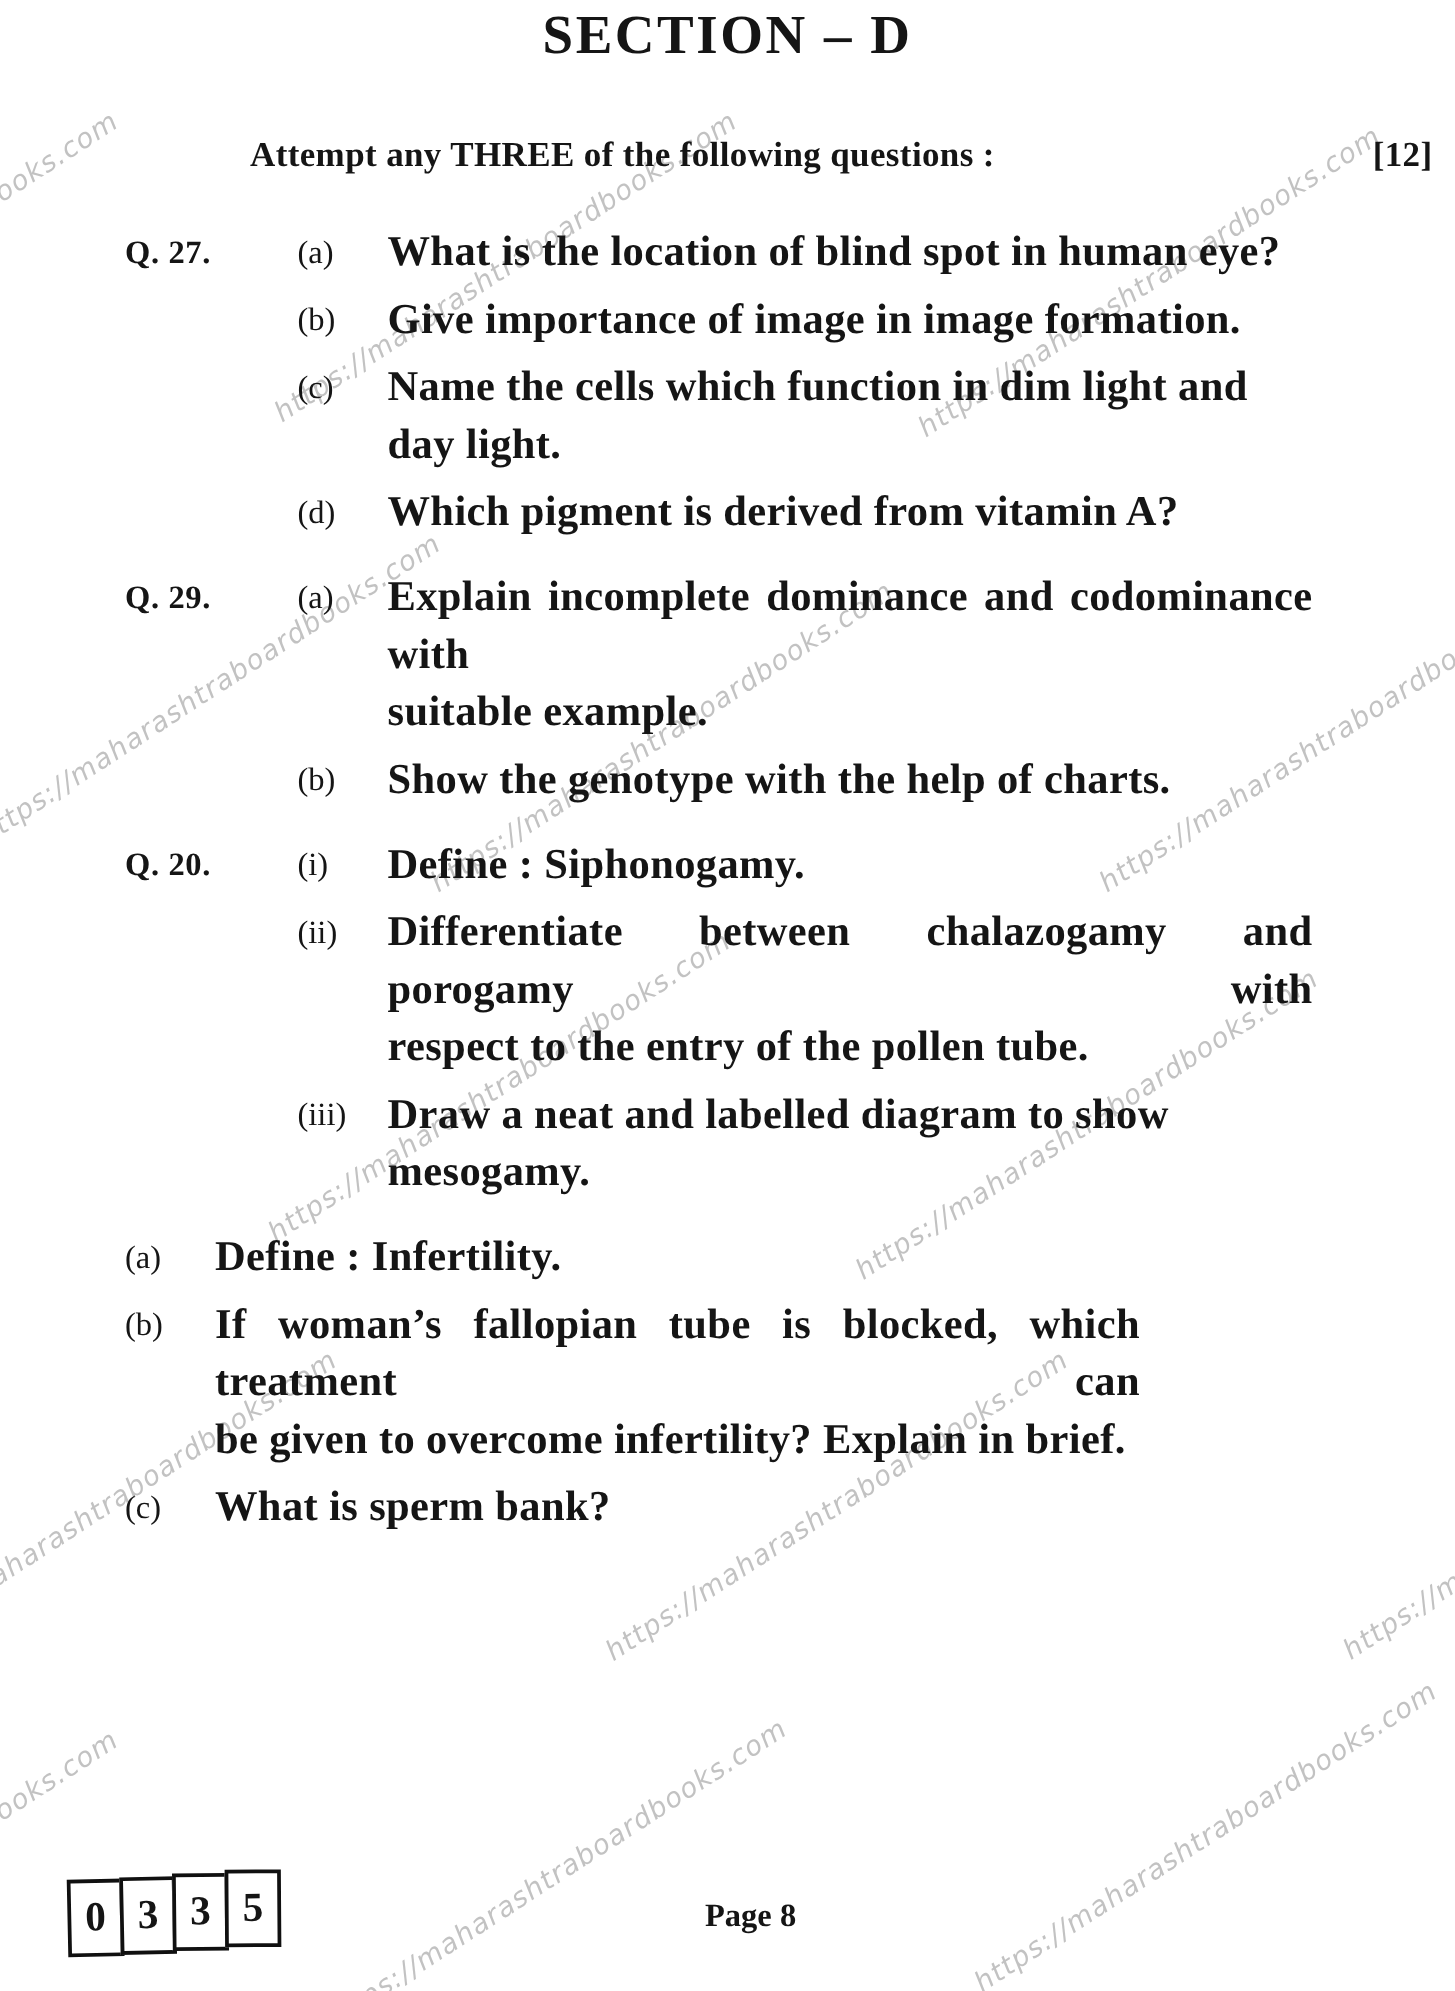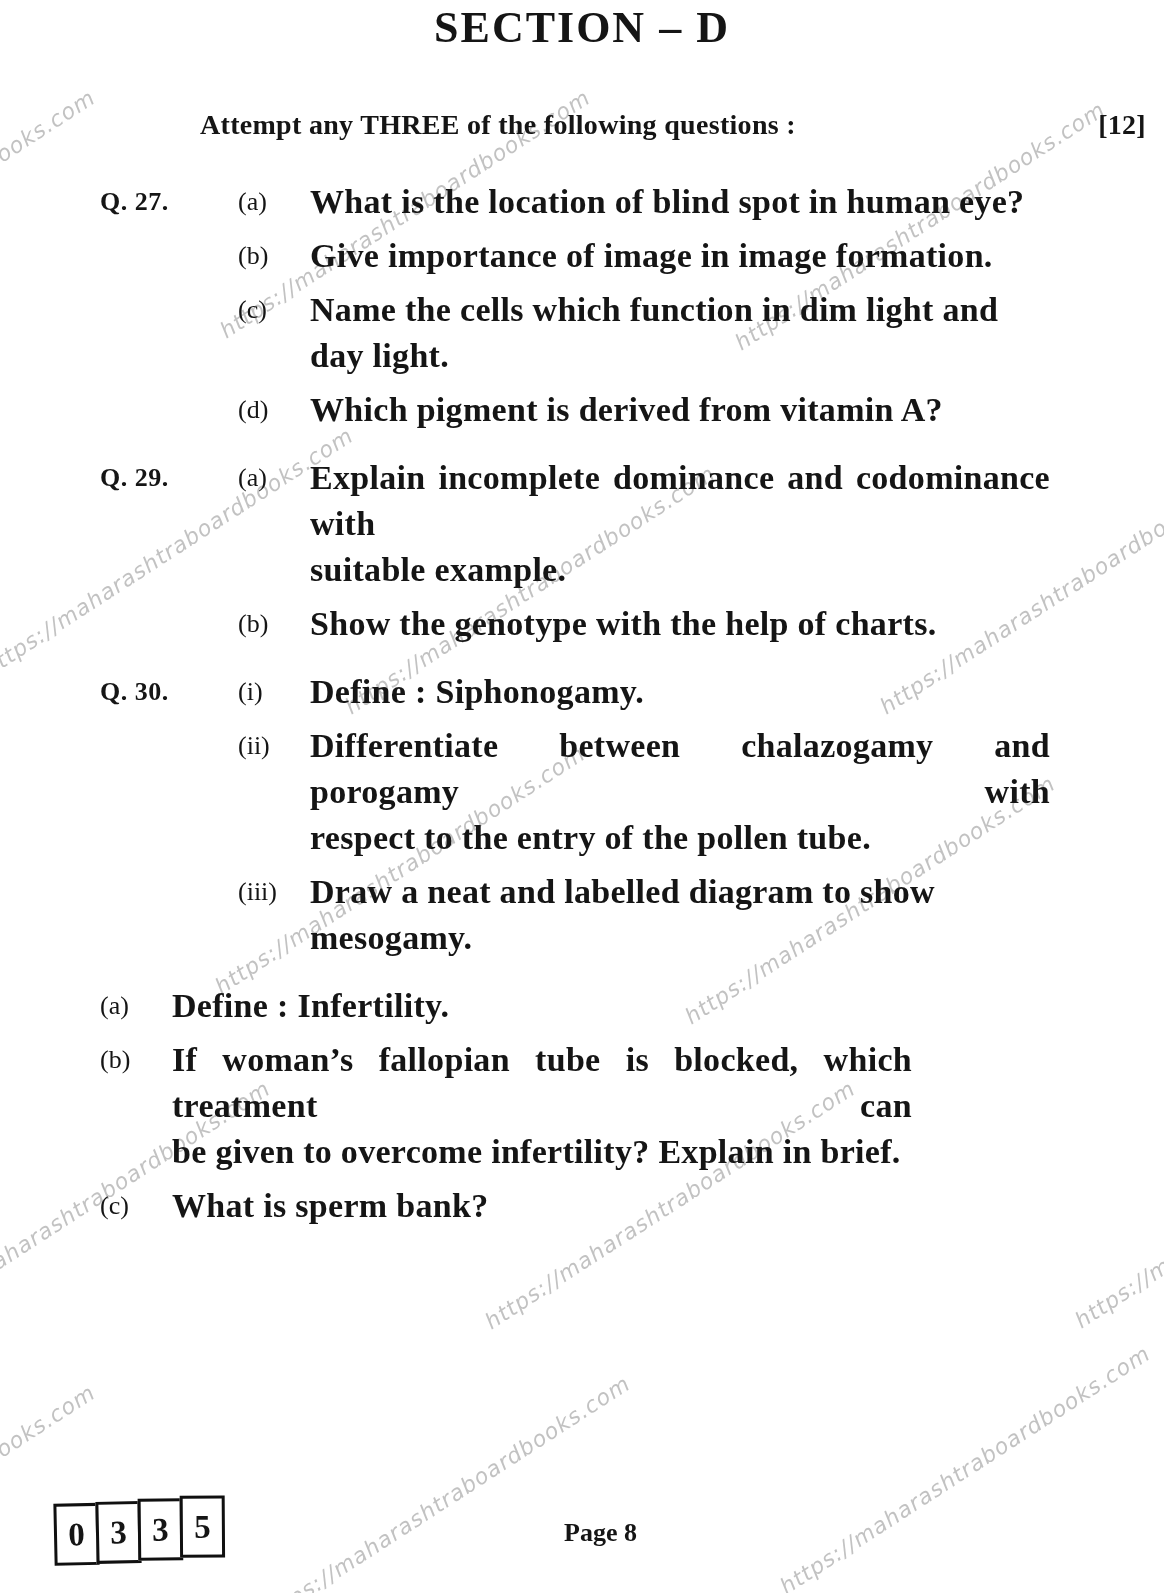--- a/index.html
+++ b/index.html
@@ -184,21 +184,21 @@
             </div>
             <div class="part">
               <div class="plabel">(b)</div>
               <div class="ptext">
                 <div class="pline">Show the genotype with the help of charts.</div>
               </div>
             </div>
           </div>
         </div>
         <div class="question">
-          <div class="qnum">Q. 30.</div>
+          <div class="qnum">Q. 20.</div>
           <div class="qbody">
             <div class="part">
               <div class="plabel">(i)</div>
               <div class="ptext">
                 <div class="pline">Define : Siphonogamy.</div>
               </div>
             </div>
             <div class="part">
               <div class="plabel">(ii)</div>
               <div class="ptext">

